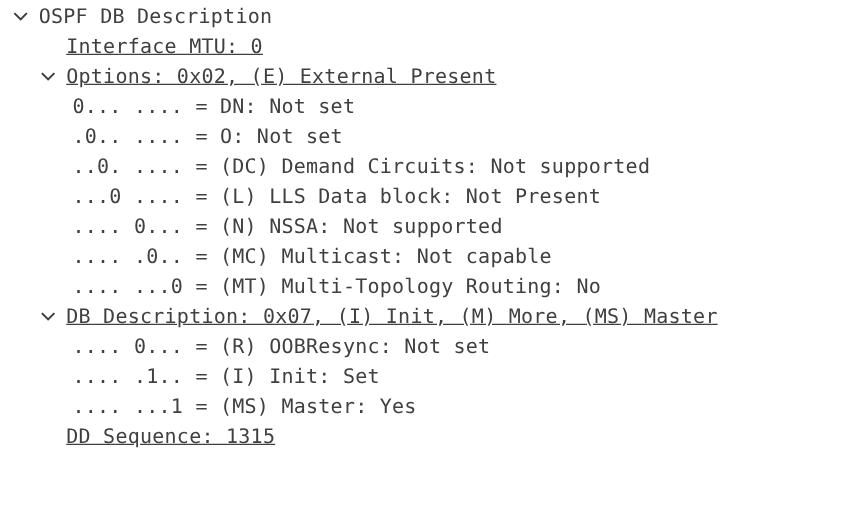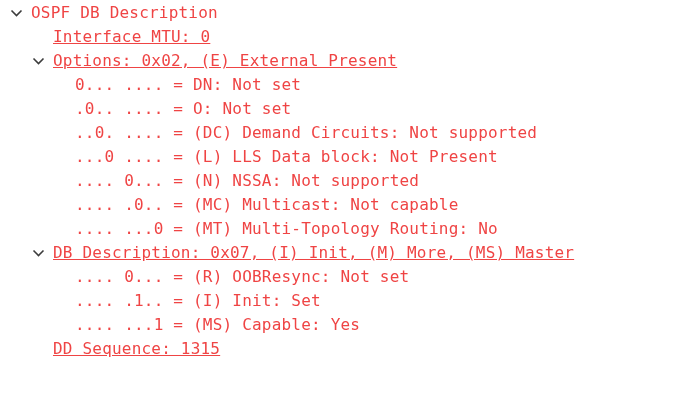--- a/index.html
+++ b/index.html
@@ -8,35 +8,35 @@
     background: #ffffff;
   }
   .pane {
     position: relative;
     width: 689px;
     height: 410px;
     background: #ffffff;
     overflow: hidden;
     font-family: "DejaVu Sans Mono", "Liberation Mono", monospace;
     font-size: 16px;
-    color: #ef4444;
+    color: #404040;
     letter-spacing: 0.2px;
     box-sizing: border-box;
     padding-top: 1px;
   }
   .row {
     display: flex;
     align-items: center;
     height: 24px;
     white-space: pre;
     cursor: default;
   }
   .row.d0 { padding-left: 7px; }
   .row.d1 { padding-left: 29px; text-decoration: underline; }
-  .row.d2 { padding-left: 51px; }
+  .row.d2 { padding-left: 34px; }
   .chev {
     width: 24px;
     height: 24px;
     flex: 0 0 24px;
     display: flex;
     align-items: center;
     justify-content: flex-start;
     box-sizing: border-box;
     padding-left: 3px;
   }
@@ -124,21 +124,21 @@
   </div>
 
   <div class="row d2">
     <span class="chev"></span>
     <span class="lbl">.... .1.. = (I) Init: Set</span>
   </div>
 
 
   <div class="row d2">
     <span class="chev"></span>
-    <span class="lbl">.... ...1 = (MS) Capable: Yes</span>
+    <span class="lbl">.... ...1 = (MS) Master: Yes</span>
   </div>
 
   <div class="row d1">
     <span class="chev"></span>
     <span class="lbl">DD Sequence: 1315</span>
   </div>
 
 </div>
 
 </body></html>

